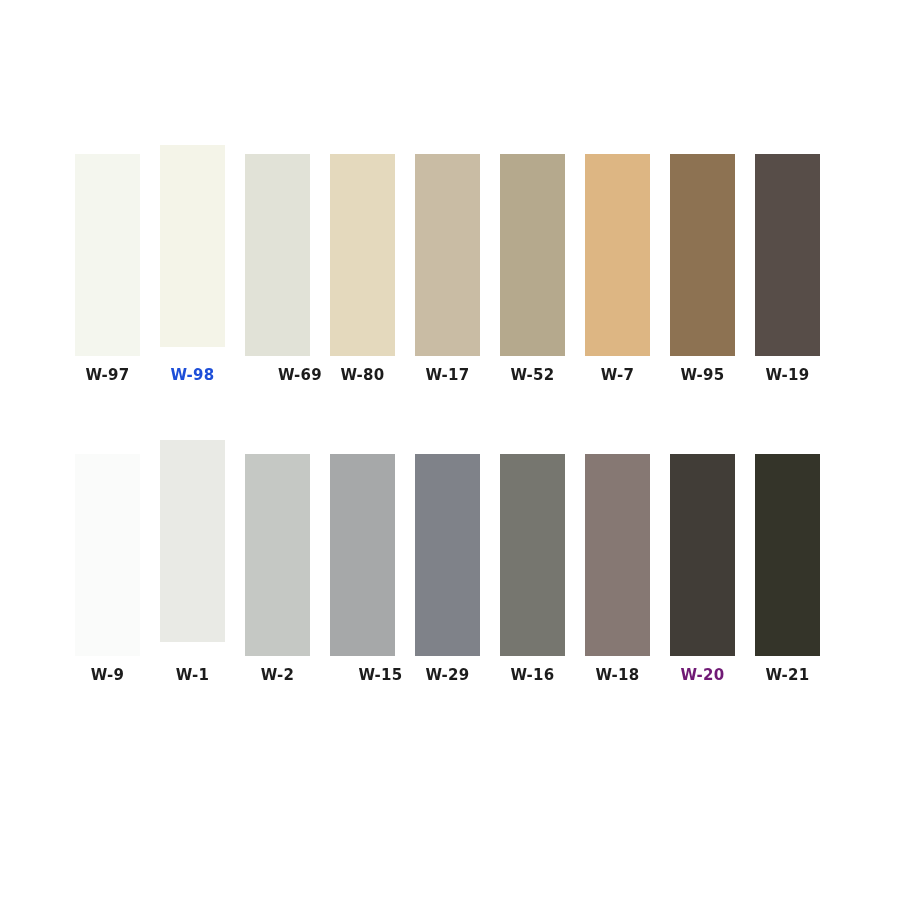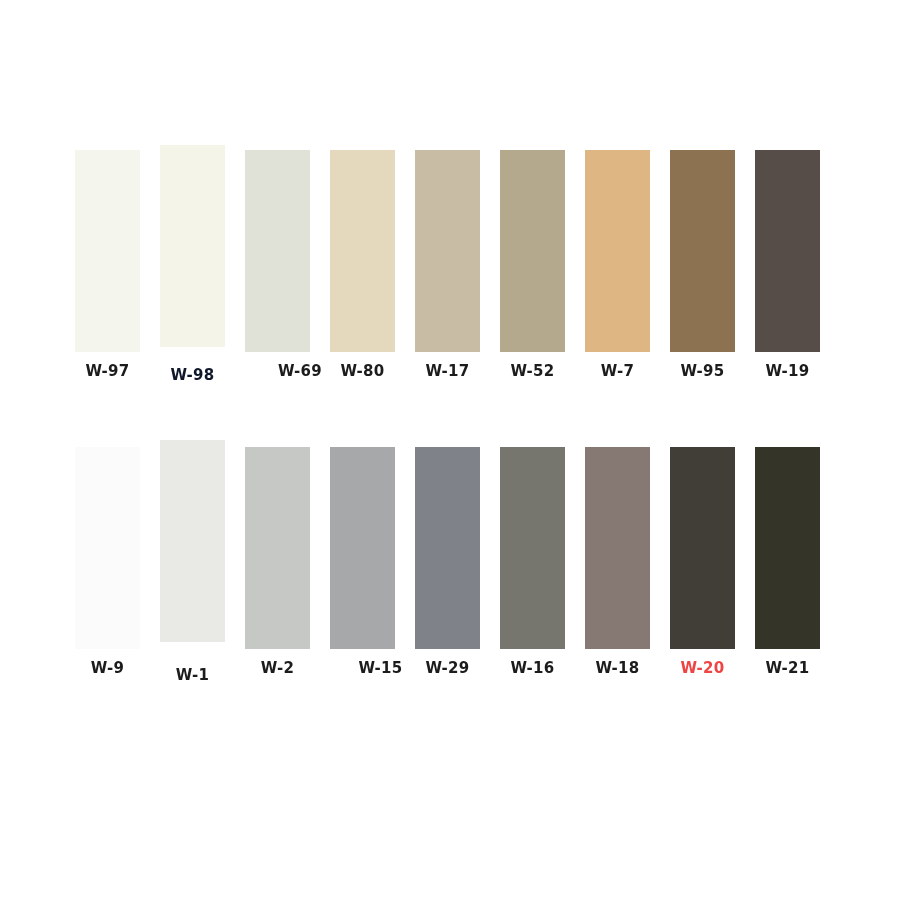--- a/index.html
+++ b/index.html
@@ -21,21 +21,21 @@
     top: 0;
     width: 900px;
     height: 900px;
     background: #ffffff;
   }
   .swatch-row {
     position: absolute;
     left: 75px;
     display: flex;
     flex-direction: row;
-    align-items: center;
+    align-items: flex-end;
   }
   #swatch-row-1 { top: 145px; }
   #swatch-row-2 { top: 440px; }
 
   .swatch-cell {
     width: 65px;
     margin-right: 20px;
     display: flex;
     flex-direction: column;
     align-items: center;
@@ -64,21 +64,21 @@
 
 <div id="palette-board">
 
   <div class="swatch-row" id="swatch-row-1">
     <div class="swatch-cell">
       <span class="swatch-chip" style="background-color: rgb(244, 246, 238);"></span>
       <span class="swatch-label" style="color: rgb(28, 28, 28);">W-97</span>
     </div>
     <div class="swatch-cell">
       <span class="swatch-chip" style="background-color: rgb(244, 244, 232);"></span>
-      <span class="swatch-label" style="color: #0f172a; margin-top: 18px;">W-98</span>
+      <span class="swatch-label" style="color: #1d4ed8; margin-top: 18px;">W-98</span>
     </div>
     <div class="swatch-cell">
       <span class="swatch-chip" style="background-color: rgb(225, 226, 215);"></span>
       <span class="swatch-label" style="color: rgb(28, 28, 28); margin-left: 45px;">W-69</span>
     </div>
     <div class="swatch-cell">
       <span class="swatch-chip" style="background-color: rgb(228, 217, 189);"></span>
       <span class="swatch-label" style="color: rgb(28, 28, 28);">W-80</span>
     </div>
     <div class="swatch-cell">
@@ -127,21 +127,21 @@
     <div class="swatch-cell">
       <span class="swatch-chip" style="background-color: rgb(118, 118, 111);"></span>
       <span class="swatch-label" style="color: rgb(28, 28, 28);">W-16</span>
     </div>
     <div class="swatch-cell">
       <span class="swatch-chip" style="background-color: rgb(134, 120, 115);"></span>
       <span class="swatch-label" style="color: rgb(28, 28, 28);">W-18</span>
     </div>
     <div class="swatch-cell">
       <span class="swatch-chip" style="background-color: rgb(65, 61, 55);"></span>
-      <span class="swatch-label" style="color: #ef4444;">W-20</span>
+      <span class="swatch-label" style="color: #701a75;">W-20</span>
     </div>
     <div class="swatch-cell">
       <span class="swatch-chip" style="background-color: rgb(52, 52, 41);"></span>
       <span class="swatch-label" style="color: rgb(28, 28, 28);">W-21</span>
     </div>
   </div>
 
 </div>
 
 </body></html>

